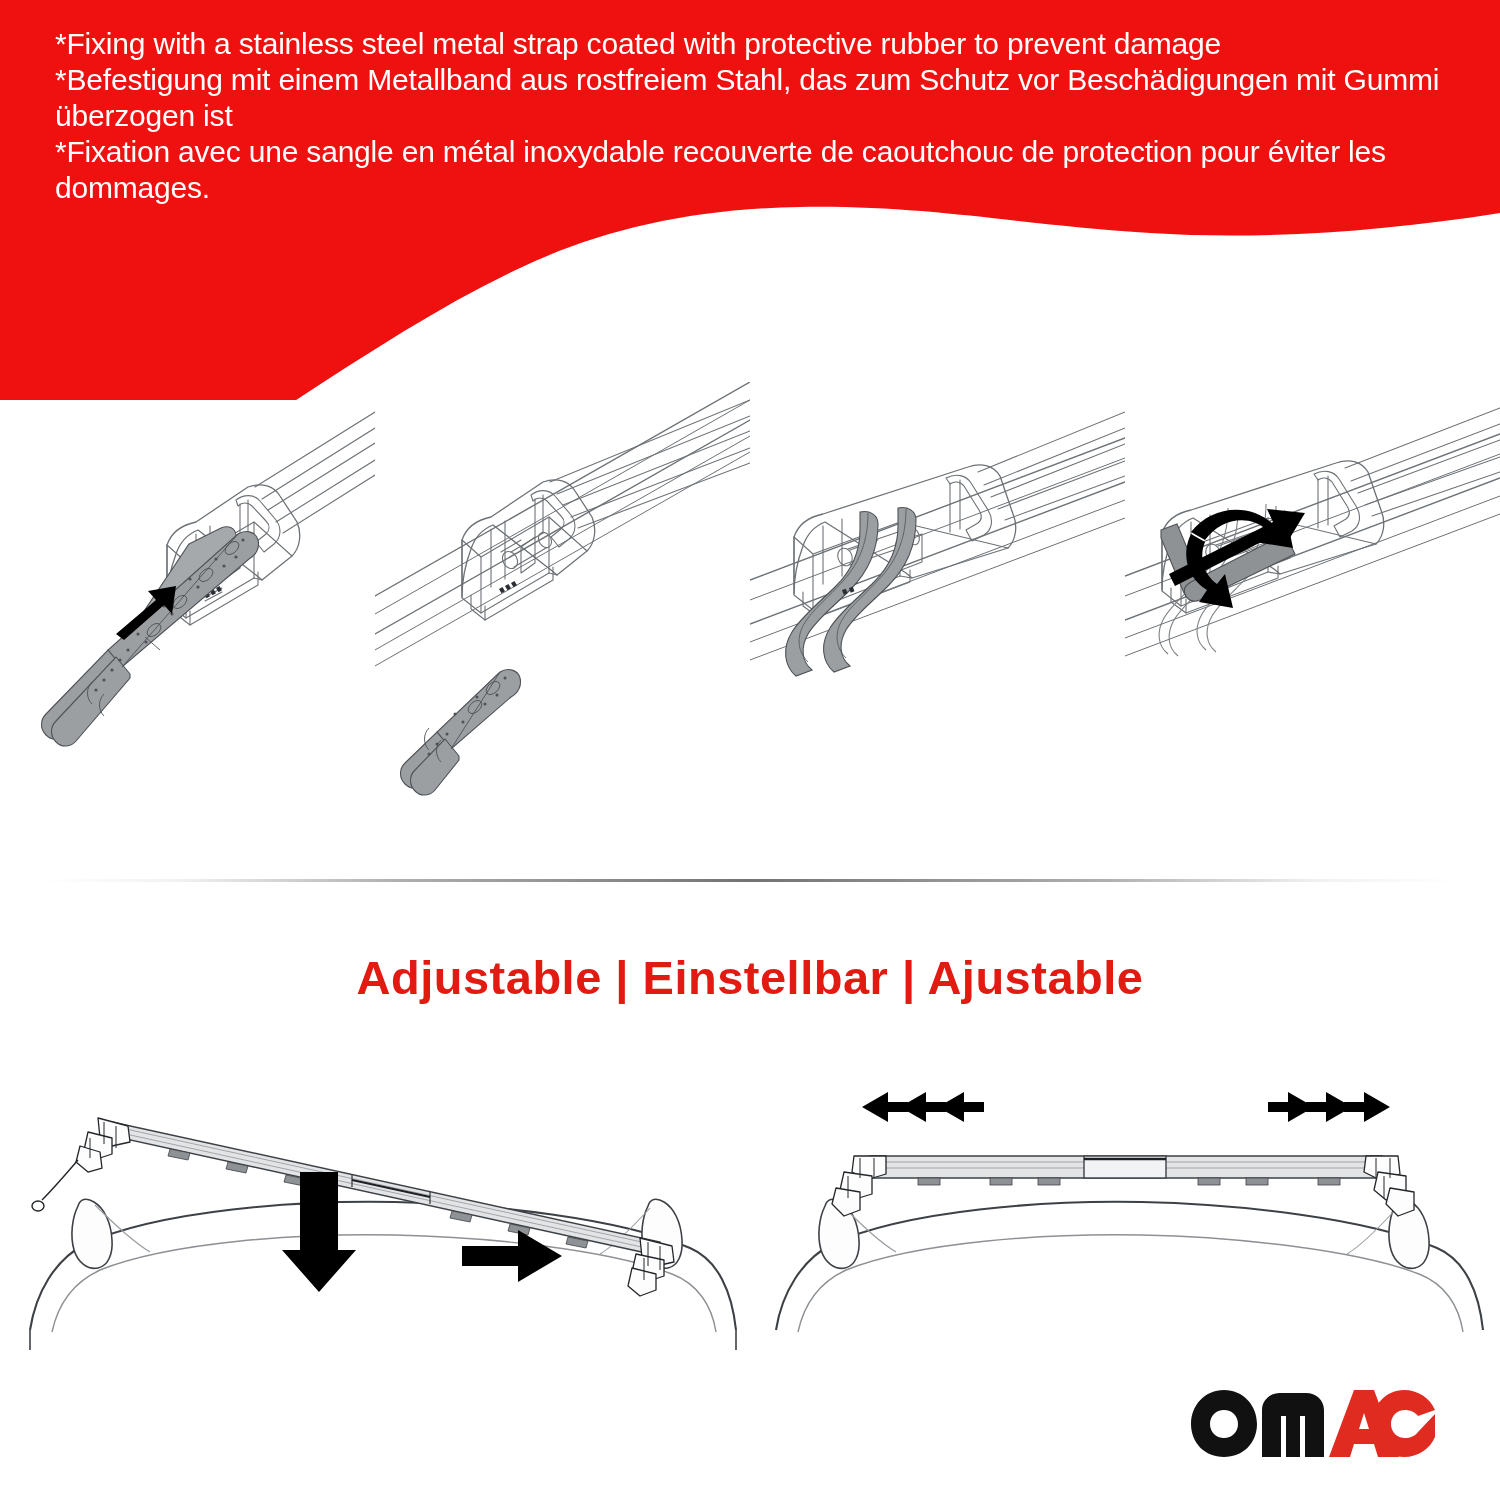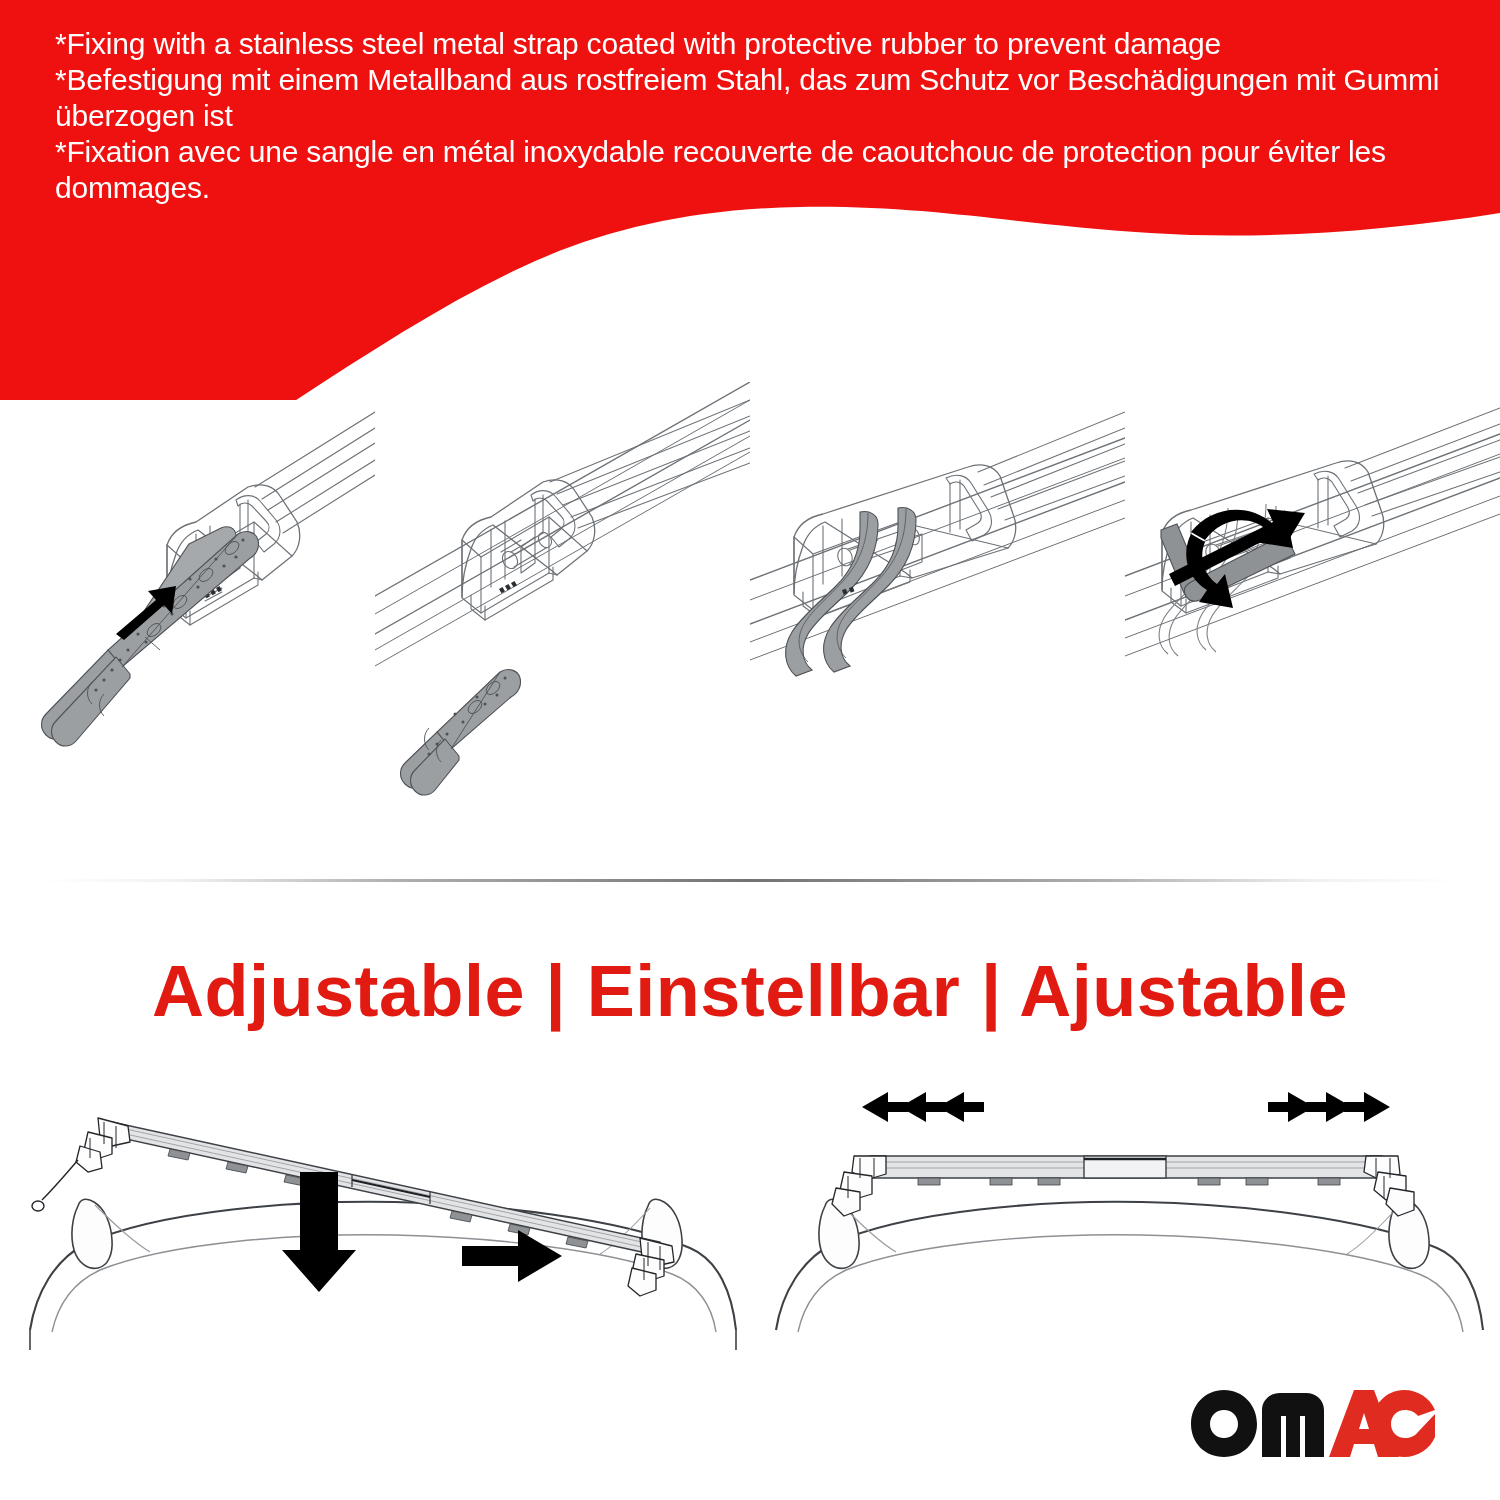--- a/index.html
+++ b/index.html
@@ -51,21 +51,21 @@
       rgba(150,150,150,0) 100%);
   }
 
   
   .adj-heading{
     position:absolute;left:0;top:950px;width:1500px;
     text-align:center;
     color:#e21b12;
     font-family:"Liberation Sans", sans-serif;
     font-weight:700;
-    font-size:72px;
+    font-size:47px;
     letter-spacing:0.5px;
   }
 
   
   .bottom{
     position:absolute;left:0;top:1060px;width:1500px;height:340px;
     display:flex;
   }
   .bot-panel{position:relative;flex:1 1 0;height:340px;}
   .bot-panel svg{position:absolute;left:0;top:0;width:100%;height:100%;display:block;}

